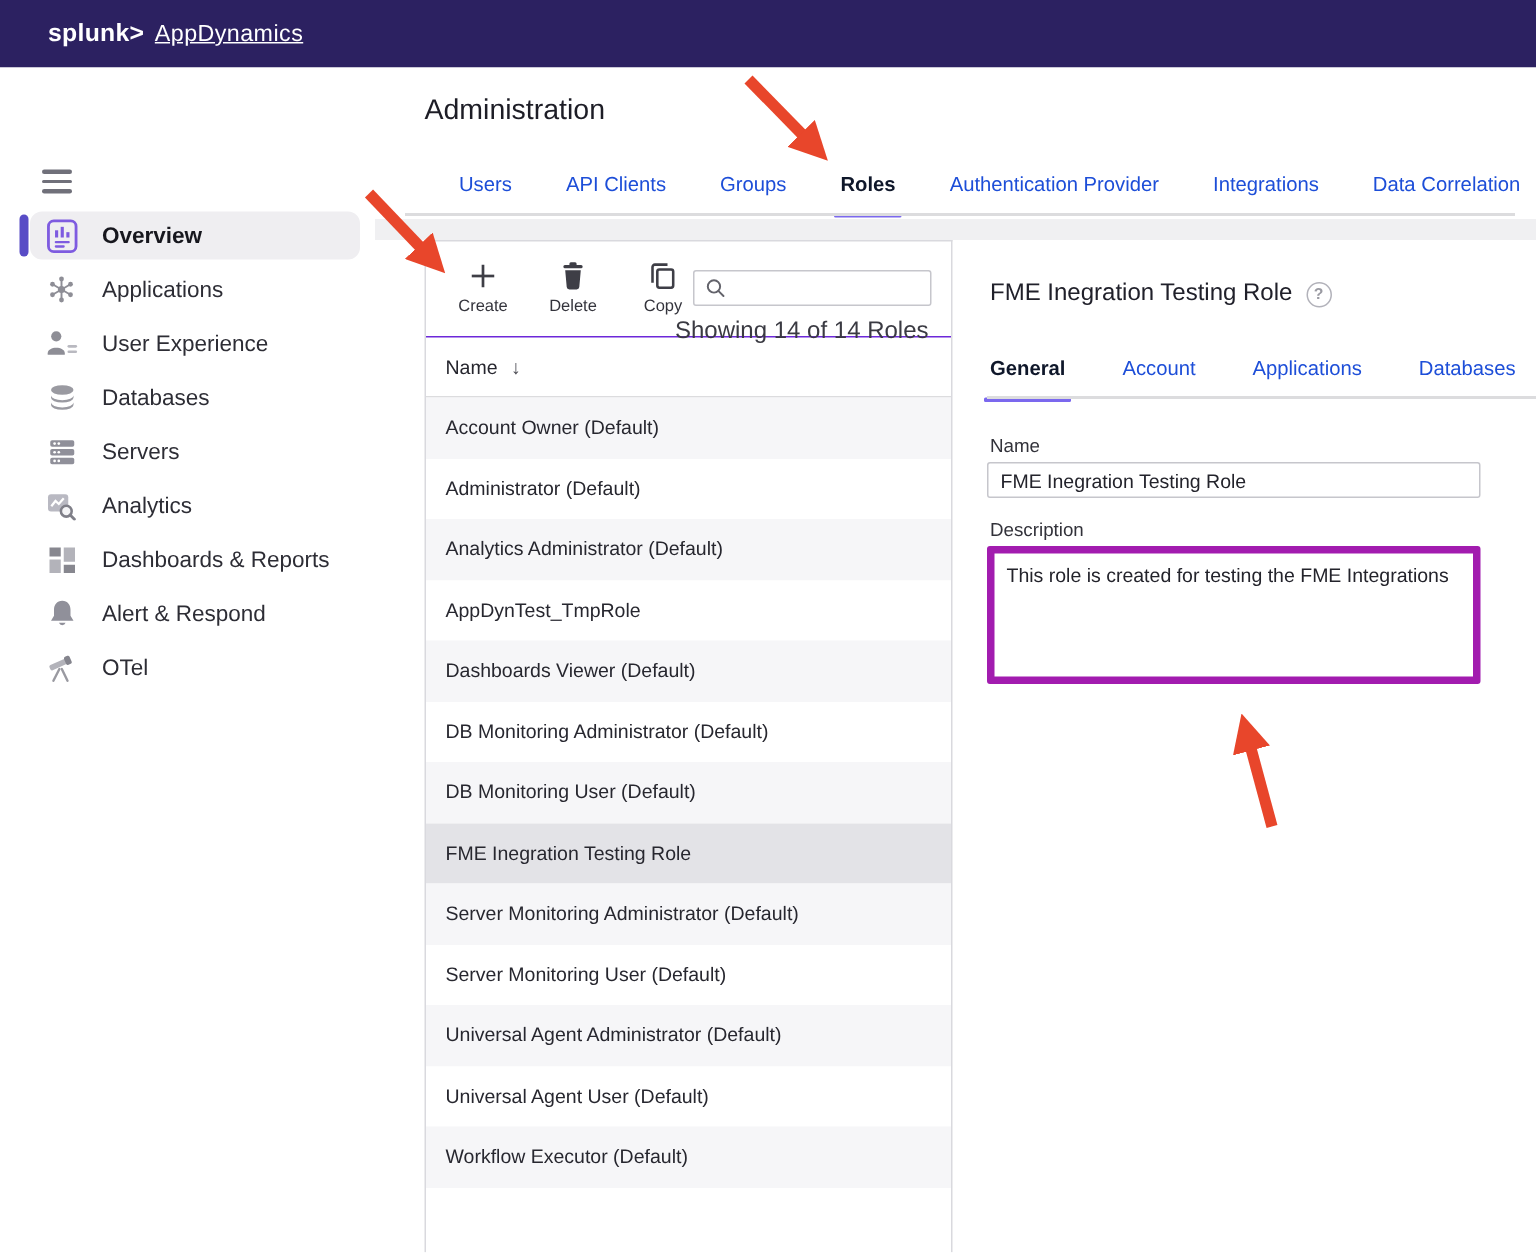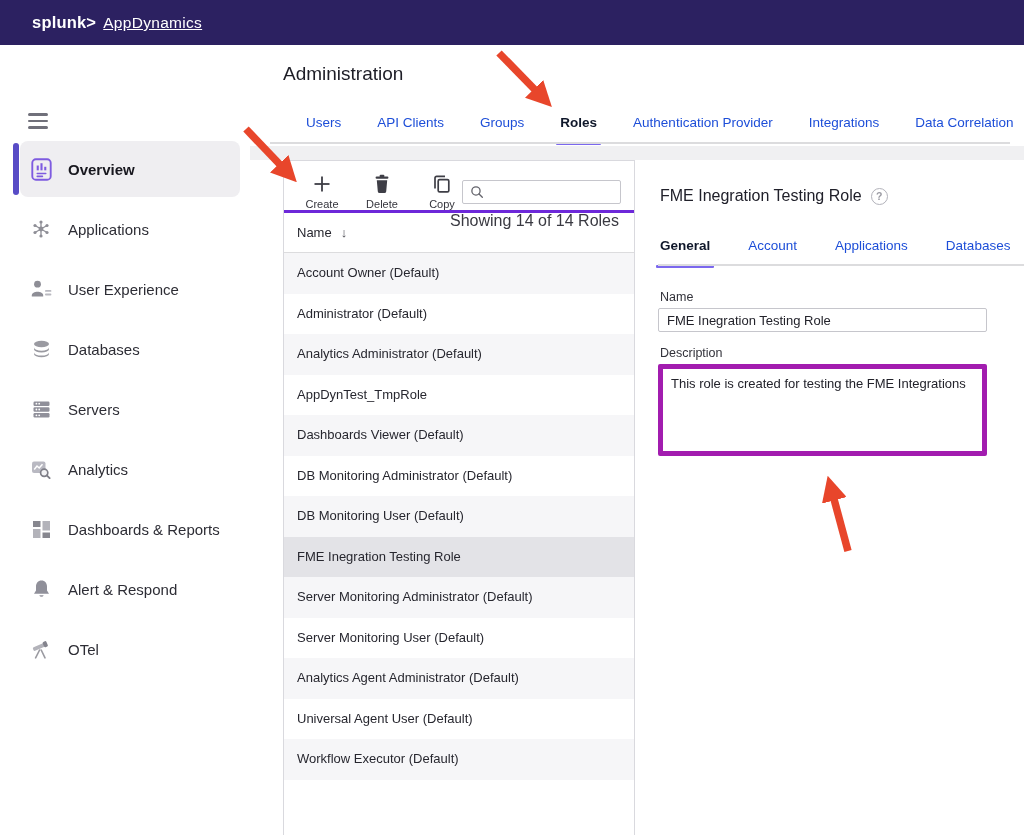--- a/index.html
+++ b/index.html
@@ -11,40 +11,40 @@
   .topbar { position:absolute; top:0; left:0; width:1024px; height:45px; background:#2c2161; display:flex; align-items:center; padding-left:32px; }
   .brand { color:#fff; font-size:15.5px; display:flex; align-items:baseline; }
   .brand .b-bold { font-weight:700; font-size:16.5px; letter-spacing:.2px; }
   .brand .b-reg { font-weight:400; margin-left:7px; letter-spacing:.3px;text-decoration:underline; }
 
   
   .sidebar { position:absolute; top:45px; left:0; width:250px; bottom:0; background:#fff; }
   .hamburger { position:absolute; top:68px; left:28px; width:20px; height:16px; display:flex; flex-direction:column; justify-content:space-between; cursor:pointer; }
   .hamburger span { display:block; height:2.6px; border-radius:2px; background:#70707a; }
   .nav { position:absolute; top:51px; left:0; right:0; padding-top:45px; }
-  .nav-item { position:relative; height:56px; margin:0 10px 4px 20px; display:flex; align-items:center; border-radius:8px; cursor:pointer; }
+  .nav-item { position:relative; height:32px; margin:0 10px 4px 20px; display:flex; align-items:center; border-radius:8px; cursor:pointer; }
   .nav-item .nicon { width:22px; margin-left:10px; display:flex; justify-content:center; }
   .nav-item .nlabel { margin-left:16px; font-size:15px; color:#2d2d35; }
   .nav-item.selected { background:#efeef1; }
   .nav-item.selected .nlabel { font-weight:700; color:#17171e; }
   .accent-bar { position:absolute; left:-7px; top:2px; bottom:2px; width:6px; border-radius:3px; background:#584cc6; }
 
   
   .main { position:absolute; left:250px; top:45px; right:0; bottom:0; background:#fff; }
   .page-title { position:absolute; left:33px; top:18px; font-size:19px; color:#1d1d26; }
   .tabs { position:absolute; left:56px; top:70px; height:28px; display:flex; gap:36px; align-items:flex-start; }
   .tab { position:relative; font-size:13.5px; color:#1d4ed8; height:28px; cursor:pointer; white-space:nowrap; }
   .tab.selected { font-weight:700; color:#0f172a; }
   .tab.selected::after { content:""; position:absolute; left:-4px; right:-4px; bottom:-2px; height:3px; background:#7b68ee; border-radius:1px; }
   .tabline { position:absolute; left:20px; width:740px; top:97px; height:2px; background:#dcdcde; }
   .band { position:absolute; left:0; right:0; top:101px; height:14px; background:#f0f0f2; }
 
   
   .list-panel { position:absolute; left:33px; top:115px; width:352px; bottom:0; background:#fff; border:1px solid #d9d9de; border-bottom:none; }
-  .toolbar { position:relative; height:52px; border-bottom:3px solid #6d28d9; }
+  .toolbar { position:relative; height:64px; border-bottom:1px solid #6d28d9; }
   .toolbtns { position:absolute; left:14px; top:11px; display:flex; gap:12px; }
   .toolbtn { width:48px; display:flex; flex-direction:column; align-items:center; cursor:pointer; }
   .toolbtn .ticon { height:24px; display:flex; align-items:center; justify-content:center; }
   .toolbtn .tlabel { font-size:11px; color:#34343c; margin-top:2px; }
   .searchwrap { position:absolute; left:178px; top:19px; width:159px; height:24px; border:1px solid #c6c6cc; border-radius:2px; background:#fff; display:flex; align-items:center; }
   .searchwrap svg { margin-left:7px; }
   .searchwrap input { border:none; outline:none; flex:1; min-width:0; font-size:12px; padding:0 6px 0 5px; font-family:inherit; background:transparent; }
   .showing { position:absolute; right:15px; top:51px; font-size:16px; color:#3a3a42; }
   .list-header { height:40px; border-bottom:1px solid #dcdcde; display:flex; align-items:center; padding-left:13px; font-size:13px; color:#26262e; cursor:pointer; }
   .sort-arrow { margin-left:9px; font-size:13px; color:#4a4a52; }
@@ -280,21 +280,21 @@
         <div class="role-row">Account Owner (Default)</div>
         <div class="role-row">Administrator (Default)</div>
         <div class="role-row">Analytics Administrator (Default)</div>
         <div class="role-row">AppDynTest_TmpRole</div>
         <div class="role-row">Dashboards Viewer (Default)</div>
         <div class="role-row">DB Monitoring Administrator (Default)</div>
         <div class="role-row">DB Monitoring User (Default)</div>
         <div class="role-row selected">FME Inegration Testing Role</div>
         <div class="role-row">Server Monitoring Administrator (Default)</div>
         <div class="role-row">Server Monitoring User (Default)</div>
-        <div class="role-row">Analytics Agent Administrator (Default)</div>
+        <div class="role-row">Universal Agent Administrator (Default)</div>
         <div class="role-row">Universal Agent User (Default)</div>
         <div class="role-row">Workflow Executor (Default)</div>
       </div>
     </div>
 
     <div class="detail">
       <div class="detail-title">
         <span>FME Inegration Testing Role</span>
         <span class="help-badge">?</span>
       </div>

